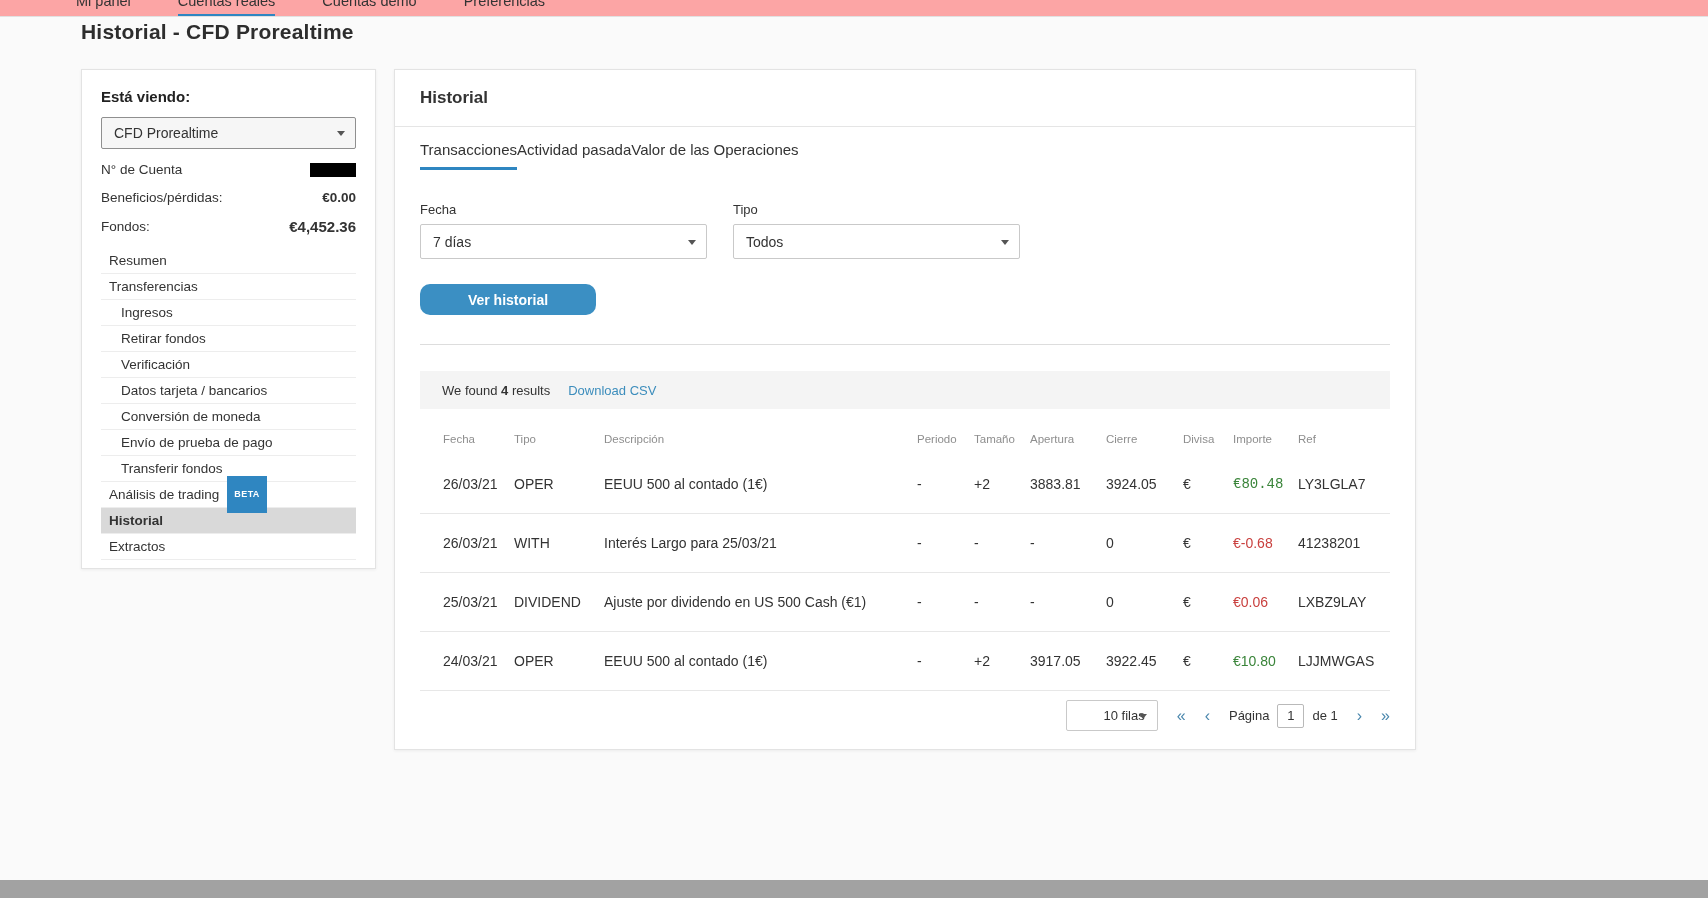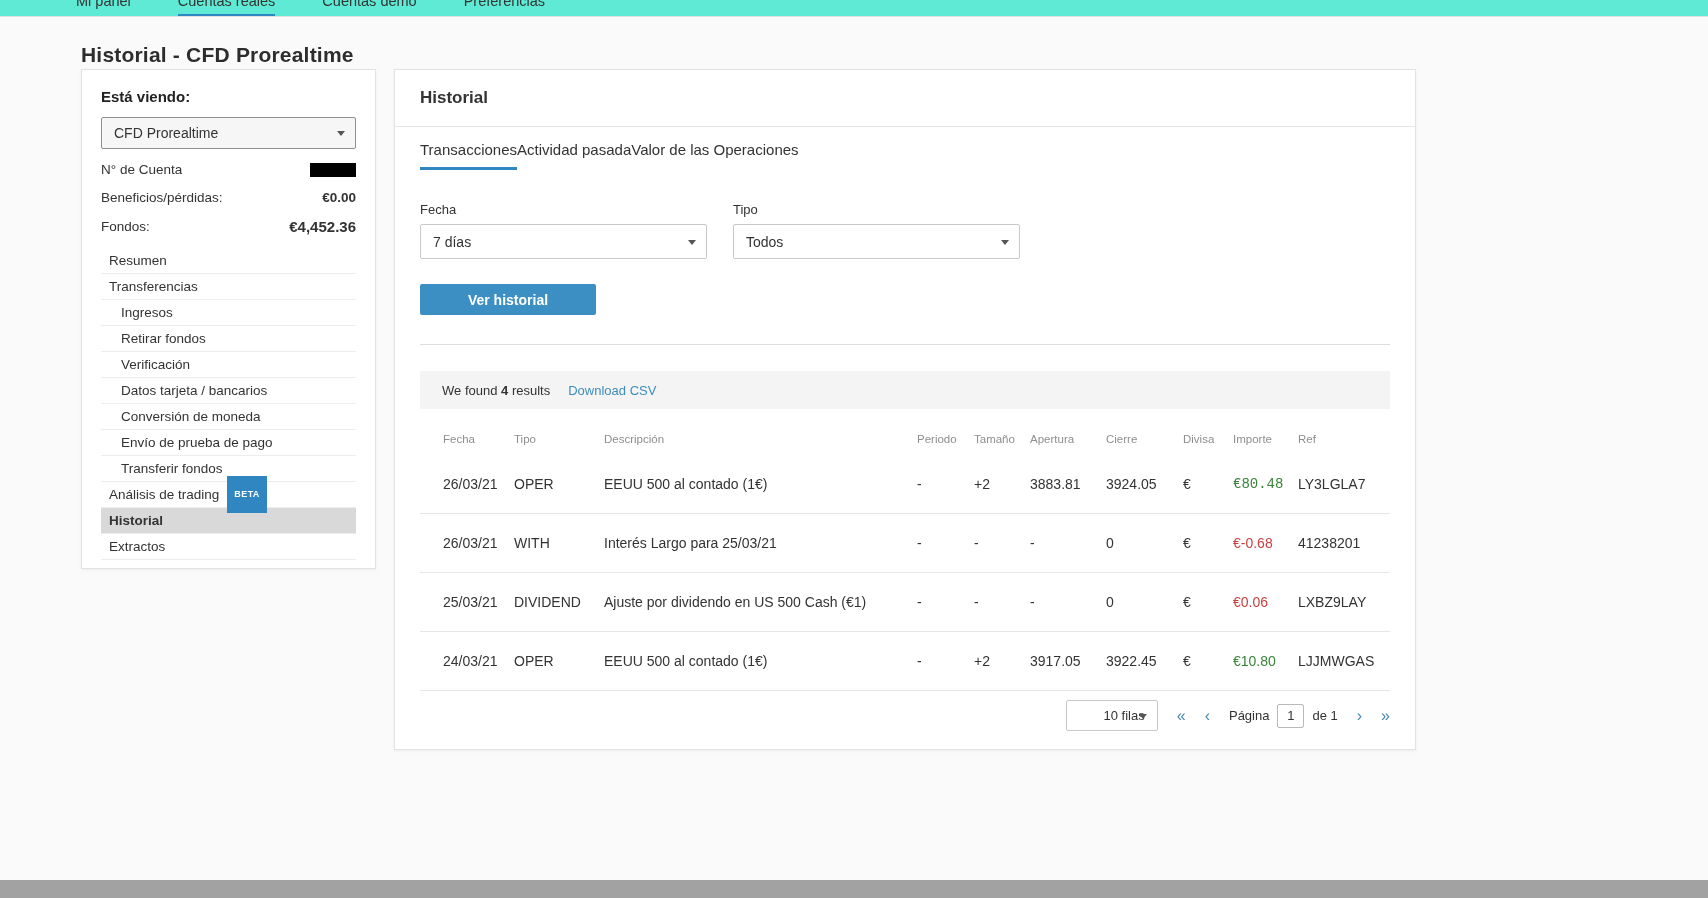--- a/index.html
+++ b/index.html
@@ -8,32 +8,32 @@
     position: relative;
     background: #fafafa;
     font-family: "Liberation Sans", sans-serif;
     color: #333;
     overflow: hidden;
   }
 
   
   .topnav {
     position: absolute; top: 0; left: 0; width: 100%; height: 17px;
-    background: #5eead4; border-bottom: 1px solid #e1e1e1; overflow: hidden; z-index: 5;
+    background: #fca5a5; border-bottom: 1px solid #e1e1e1; overflow: hidden; z-index: 5;
   }
   .nav-items { position: absolute; top: -9px; left: 76px; display: flex; gap: 47px; }
   .nav-item {
     font-size: 14.5px; line-height: 20px; padding-bottom: 3px; color: #333;
     cursor: pointer; border-bottom: 3px solid transparent; white-space: nowrap;
   }
   .nav-item.active { border-bottom-color: #2f86c1; }
 
   
   .page-title {
-    position: absolute; top: 43px; left: 81px;
+    position: absolute; top: 20px; left: 81px;
     font-size: 21px; font-weight: bold; color: #2d2d2d; letter-spacing: .2px;
   }
 
   
   .card {
     position: absolute; background: #fff; border: 1px solid #e3e3e3;
     box-shadow: 0 1px 3px rgba(0,0,0,.06);
   }
   .sidebar-card { left: 81px; top: 69px; width: 295px; padding: 18px 19px 8px; }
   .main-card   { left: 394px; top: 69px; width: 1022px; height: 681px; }
@@ -76,21 +76,21 @@
   .tab { font-size: 15px; padding-bottom: 9px; border-bottom: 3px solid transparent; cursor: pointer; white-space: nowrap; }
   .tab.active { border-bottom-color: #2f86c1; }
 
   .filters { display: flex; gap: 26px; padding: 0 25px; margin-top: 32px; }
   .filter-label { display: block; font-size: 13px; color: #333; margin-bottom: 7px; }
   .filter-select { width: 287px; height: 35px; }
 
   .btn-primary {
     display: block; margin: 25px 0 0 25px; width: 176px; height: 31px;
     background: #3b8fc3; color: #fff; font-weight: bold; font-size: 14px;
-    border: none; border-radius: 2px; cursor: pointer; font-family: inherit;
+    border: none; border-radius: 10px; cursor: pointer; font-family: inherit;
   }
 
   .divider { margin: 29px 25px 0; border-top: 1px solid #ddd; }
 
   .results-bar {
     margin: 26px 25px 0; height: 38px; background: #f4f4f4;
     display: flex; align-items: center; padding: 0 22px; gap: 18px; font-size: 13px;
   }
   .link { color: #3c8dbc; cursor: pointer; text-decoration: none; font-size: 13px; }
 

